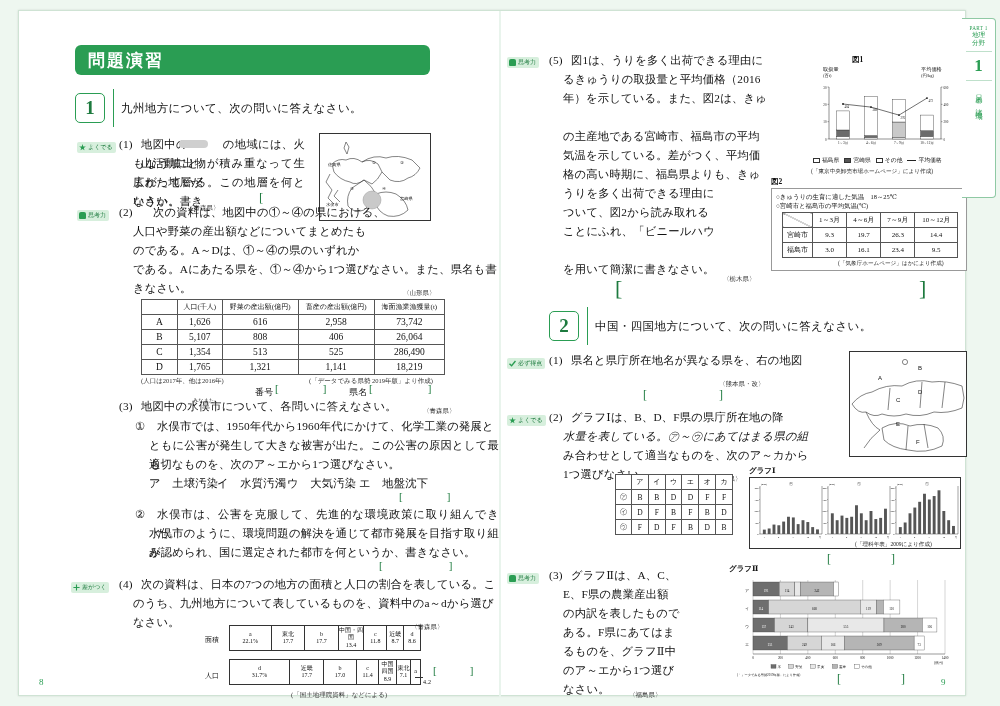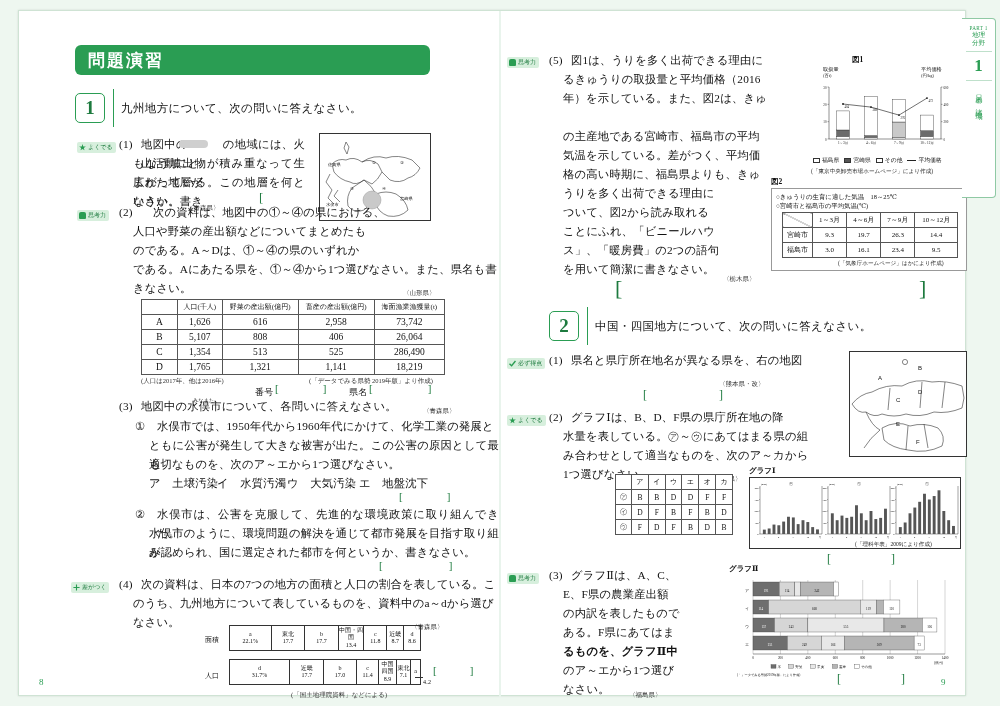--- a/index.html
+++ b/index.html
@@ -356,21 +356,20 @@
     <div class="txt" style="left:48px; top:40px;">(5)</div>
     <div class="txt" style="left:70px; top:40px;">図1は、うりを多く出荷できる理由に</div>
     <div class="txt" style="left:62px; top:59px;">るきゅうりの取扱量と平均価格（2016</div>
     <div class="txt" style="left:62px; top:78px;">年）を示している。また、図2は、きゅ</div>
     <div class="txt" style="left:62px; top:116px;">の主産地である宮崎市、福島市の平均</div>
     <div class="txt" style="left:62px; top:135px;">気温を示している。差がつく、平均価</div>
     <div class="txt" style="left:62px; top:154px;">格の高い時期に、福島県よりも、きゅ</div>
     <div class="txt" style="left:62px; top:173px;">うりを多く出荷できる理由に</div>
     <div class="txt" style="left:62px; top:192px;">ついて、図2から読み取れる</div>
     <div class="txt" style="left:62px; top:211px;">ことにふれ、「ビニールハウ</div>
-    <div class="txt" style="left:62px; top:230px;">ス」、「暖房費」の2つの語句</div>
     <div class="txt" style="left:62px; top:249px;">を用いて簡潔に書きなさい。</div>
     <div class="txt src" style="left:222px; top:258px;">〈栃木県〉</div>
 
     <div class="brk" style="left:114px; top:266px; font-size:22px; line-height:22px;">[</div>
     <div class="brk" style="left:418px; top:266px; font-size:22px; line-height:22px;">]</div>
 
     <div class="figtitle" style="left:312px; top:44px;padding-left:39px;">図1</div>
     <div class="axlabel" style="left:322px; top:55px;">取扱量</div>
     <div class="axlabel" style="left:322px; top:62px; font-size:4.4px;">(百t)</div>
     <div class="axlabel" style="left:420px; top:55px;">平均価格</div>
@@ -483,21 +482,21 @@
 
     <div class="tag check" style="left:6px; top:347px;">必ず得点</div>
     <div class="txt" style="left:48px; top:340px;">(1)</div>
     <div class="txt" style="left:70px; top:340px;">県名と県庁所在地名が異なる県を、右の地図</div>
     <div class="txt src" style="left:218px; top:363px;">〈熊本県・改〉</div>
     <div class="brk" style="left:142px; top:376px; font-size:12px;">[　　　　　　]</div>
 
     <div class="tag" style="left:6px; top:404px;">よくでる</div>
     <div class="txt" style="left:48px; top:397px;">(2)</div>
     <div class="txt" style="left:70px; top:397px;">グラフⅠは、B、D、F県の県庁所在地の降</div>
-    <div class="txt" style="left:62px; top:416px;">水量を表している。㋐～㋒にあてはまる県の組</div>
+    <div class="txt" style="left:62px; top:416px;font-style:italic;">水量を表している。㋐～㋒にあてはまる県の組</div>
     <div class="txt" style="left:62px; top:435px;">み合わせとして適当なものを、次のア～カから</div>
     <div class="txt" style="left:62px; top:454px;">1つ選びなさい。</div>
     <div class="txt src" style="left:208px; top:458px;">〈愛媛県〉</div>
 
     <div class="mapbox" style="left:348px; top:340px; width:118px; height:106px;">
       <svg viewBox="0 0 118 106" width="118" height="106">
         <g fill="none" stroke="#333" stroke-width="0.6">
           <circle cx="55" cy="10" r="2.6"></circle>
           <path d="M2 52 Q10 42 22 40 Q36 32 52 34 Q66 26 82 30 Q96 28 112 34"></path>
           <path d="M2 52 Q8 62 16 60 Q24 66 32 62 Q44 66 56 62 Q70 66 84 60 Q98 62 112 56"></path>
@@ -664,21 +663,21 @@
     </div>
     <div class="figcap" style="left:354px; top:530px;">(「理科年表」2009により作成)</div>
     <div class="brk" style="left:326px; top:540px; font-size:12px;">[　　　　　]</div>
 
     <div class="tag brain" style="left:6px; top:562px;">思考力</div>
     <div class="txt" style="left:48px; top:555px;">(3)</div>
     <div class="txt" style="left:70px; top:555px;">グラフⅡは、A、C、</div>
     <div class="txt" style="left:62px; top:574px;">E、F県の農業産出額</div>
     <div class="txt" style="left:62px; top:593px;">の内訳を表したもので</div>
     <div class="txt" style="left:62px; top:612px;">ある。F県にあてはま</div>
-    <div class="txt" style="left:62px; top:631px;font-weight:bold;">るものを、グラフⅡ中</div>
+    <div class="txt" style="left:62px; top:631px;">るものを、グラフⅡ中</div>
     <div class="txt" style="left:62px; top:650px;">のア～エから1つ選び</div>
     <div class="txt" style="left:62px; top:669px;">なさい。</div>
     <div class="txt src" style="left:128px; top:674px;">〈福島県〉</div>
 
     <div class="figtitle" style="left:228px; top:553px;">グラフⅡ</div>
     <div class="chartbox" style="left:228px; top:563px; width:236px; height:110px;">
       <svg id="g2-svg" viewBox="0 0 236 110" width="236" height="110">
           <line x1="24" y1="6" x2="24" y2="80" stroke="#888" stroke-width="0.35"></line>
           <text x="24" y="85" font-size="3.4" text-anchor="middle" fill="#111">0</text>
           <line x1="51.42857142857143" y1="6" x2="51.42857142857143" y2="80" stroke="#888" stroke-width="0.35"></line>

